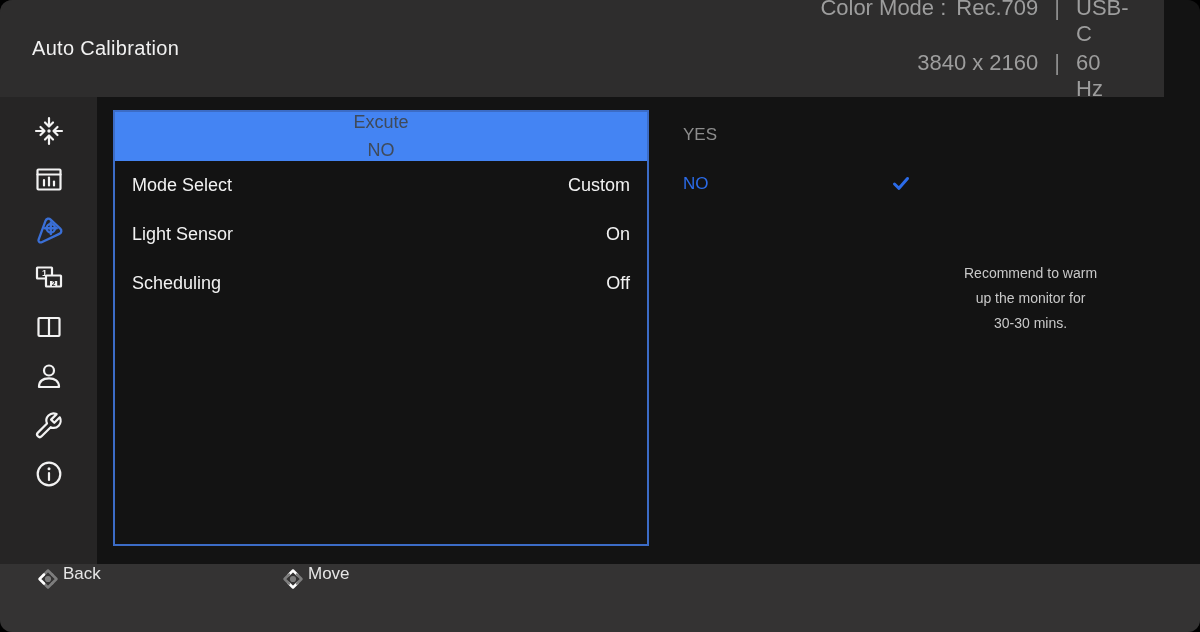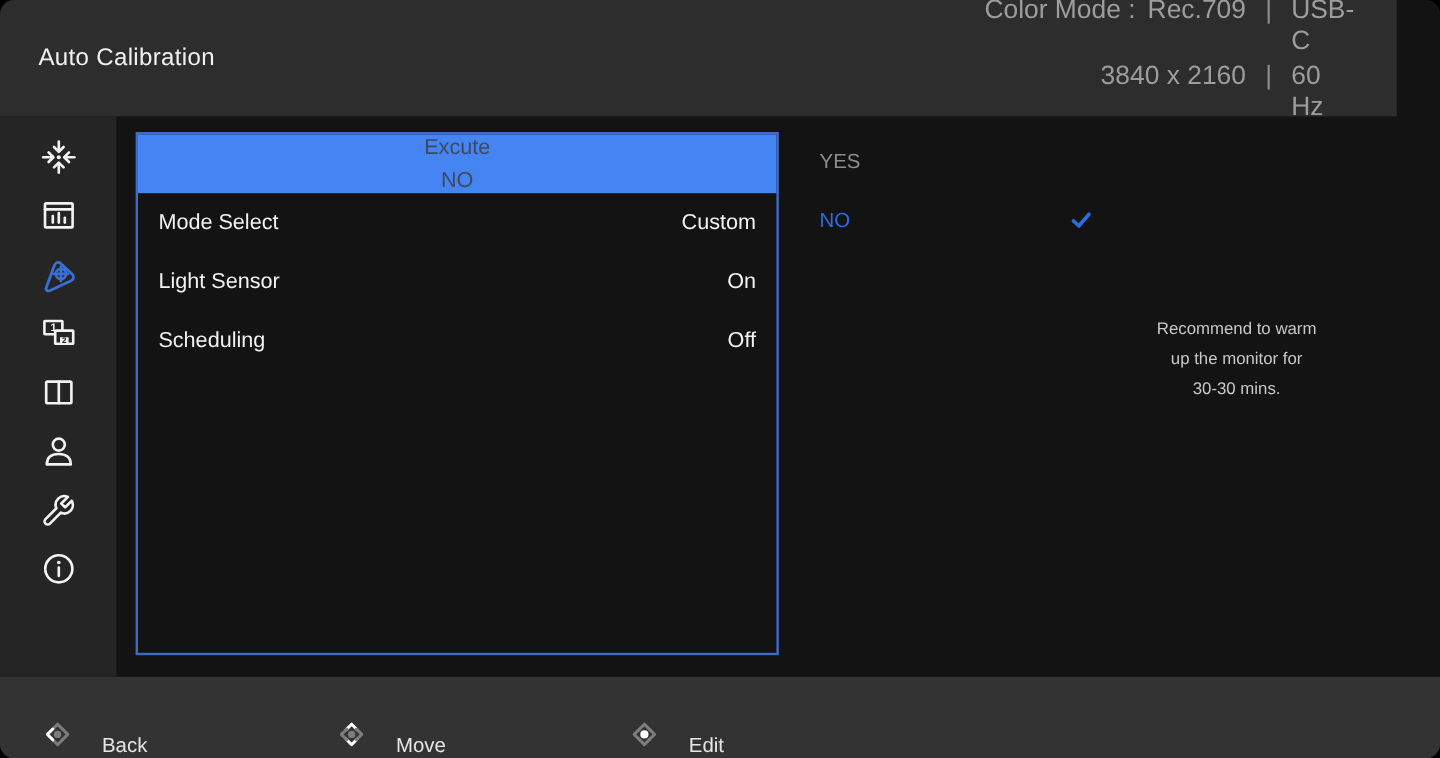--- a/index.html
+++ b/index.html
@@ -33,21 +33,21 @@
 
   
   .options{position:absolute;left:649px;top:110px;width:551px;height:436px;text-align:center;}
   .opt-row{position:relative;height:49px;display:flex;align-items:center;padding-left:34px;font-size:17px;color:#8d8d8d;cursor:pointer;}
   .opt-row.selected{color:#2b6be8;}
   .opt-check{position:absolute;left:242px;top:14px;width:20px;height:20px;}
   .note{position:absolute;left:315px;top:121px;font-size:14px;line-height:25px;color:#c9c9c9;margin-top:30px;}
 
   
   .footer{position:absolute;left:0;bottom:0;width:1200px;height:68px;background:#343333;}
-  .action{position:absolute;top:0;height:68px;display:flex;align-items:flex-end;gap:22px;}
+  .action{position:absolute;top:0;height:68px;display:flex;align-items:flex-start;}
   .action-back{left:33px;}
   .action-move{left:278px;}
   .action-edit{left:522px;}
   .action-label{color:#e6e6e6;font-size:17px;}
   .dpad{width:30px;height:30px;}
   .dp{stroke:#7d7d7d;fill:none;stroke-width:2.5;stroke-linecap:round;stroke-linejoin:round;}
   .dp-dot{fill:#7d7d7d;stroke:none;}
   .dp.hl{stroke:#ffffff;}
   .dp-dot.hl{fill:#ffffff;}
 </style>
@@ -238,27 +238,15 @@
           <polyline class="dp hl" points="10.5,11 15,6.5 19.5,11"></polyline>
           <polyline class="dp hl" points="10.5,19 15,23.5 19.5,19"></polyline>
           <polyline class="dp" points="11,10.5 6.5,15 11,19.5"></polyline>
           <polyline class="dp" points="19,10.5 23.5,15 19,19.5"></polyline>
           <circle class="dp-dot" cx="15" cy="15" r="3.1"></circle>
         </svg>
       </span>
       <span class="action-label">Move</span>
     </div>
 
-    <div class="action action-edit">
-      <span>
-        <svg class="dpad" viewBox="0 0 30 30">
-          <polyline class="dp" points="10.5,11 15,6.5 19.5,11"></polyline>
-          <polyline class="dp" points="10.5,19 15,23.5 19.5,19"></polyline>
-          <polyline class="dp" points="11,10.5 6.5,15 11,19.5"></polyline>
-          <polyline class="dp" points="19,10.5 23.5,15 19,19.5"></polyline>
-          <circle class="dp-dot hl" cx="15" cy="15" r="3.4"></circle>
-        </svg>
-      </span>
-      <span class="action-label">Edit</span>
-    </div>
 
   </footer>
 </div>
 
 </body></html>

